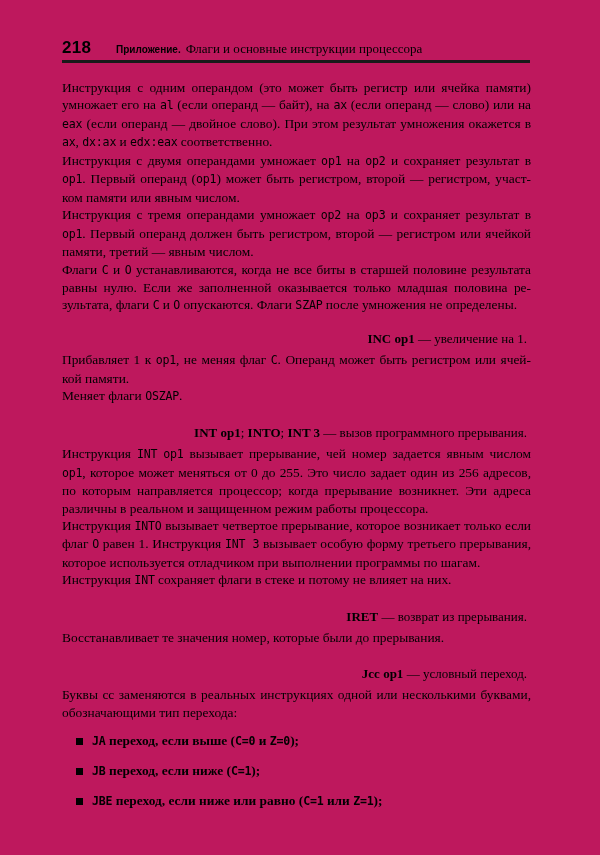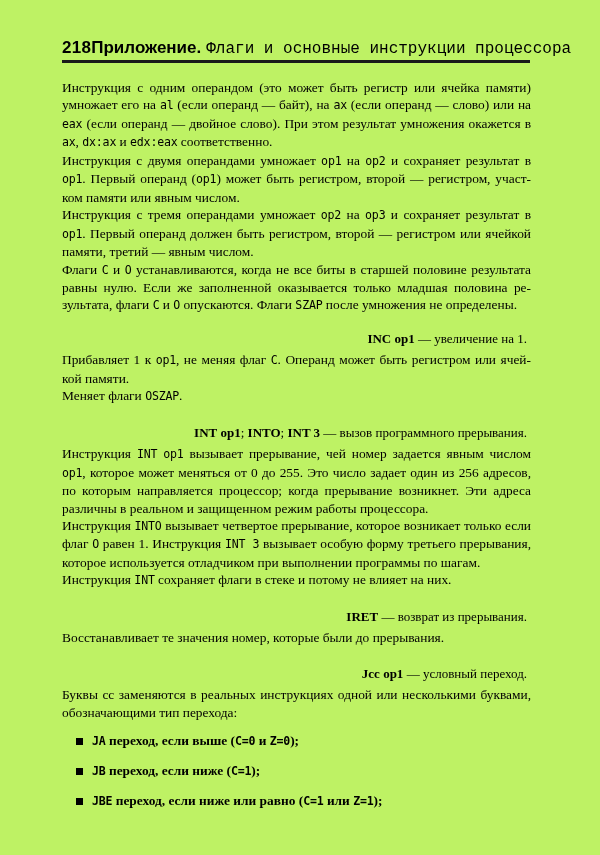--- a/index.html
+++ b/index.html
@@ -12,21 +12,21 @@
     height: 855px;
     font-family: "Liberation Serif", "DejaVu Serif", serif;
     color: #000000;
     -webkit-font-smoothing: antialiased;
   }
   .page {
     position: relative;
     width: 600px;
     height: 855px;
     overflow: hidden;
-    background: #bef264;
+    background: #be185d;
   }
 
   
   .header {
     position: absolute;
     left: 62px;
     top: 38px;
     width: 468px;
     display: flex;
     align-items: baseline;
@@ -34,28 +34,28 @@
   .header-pageno {
     font-family: "Liberation Sans", "DejaVu Sans", sans-serif;
     font-weight: bold;
     font-size: 17px;
     letter-spacing: 0.3px;
     width: 54px;
   }
   .header-section {
     font-family: "Liberation Sans", "DejaVu Sans", sans-serif;
     font-weight: bold;
-    font-size: 17px;
+    font-size: 10px;
     margin-right: 5px;
     white-space: nowrap;
   }
   .header-title {
-    font-family: Liberation Mono, monospace;
+    font-family: Liberation Serif, serif;
     font-weight: normal;
-    font-size: 16px;
+    font-size: 13px;
     white-space: nowrap;
     text-align: right;
   }
   .header-rule {
     position: absolute;
     left: 62px;
     top: 60px;
     width: 468px;
     height: 2.5px;
     background: #1a1a1a;

